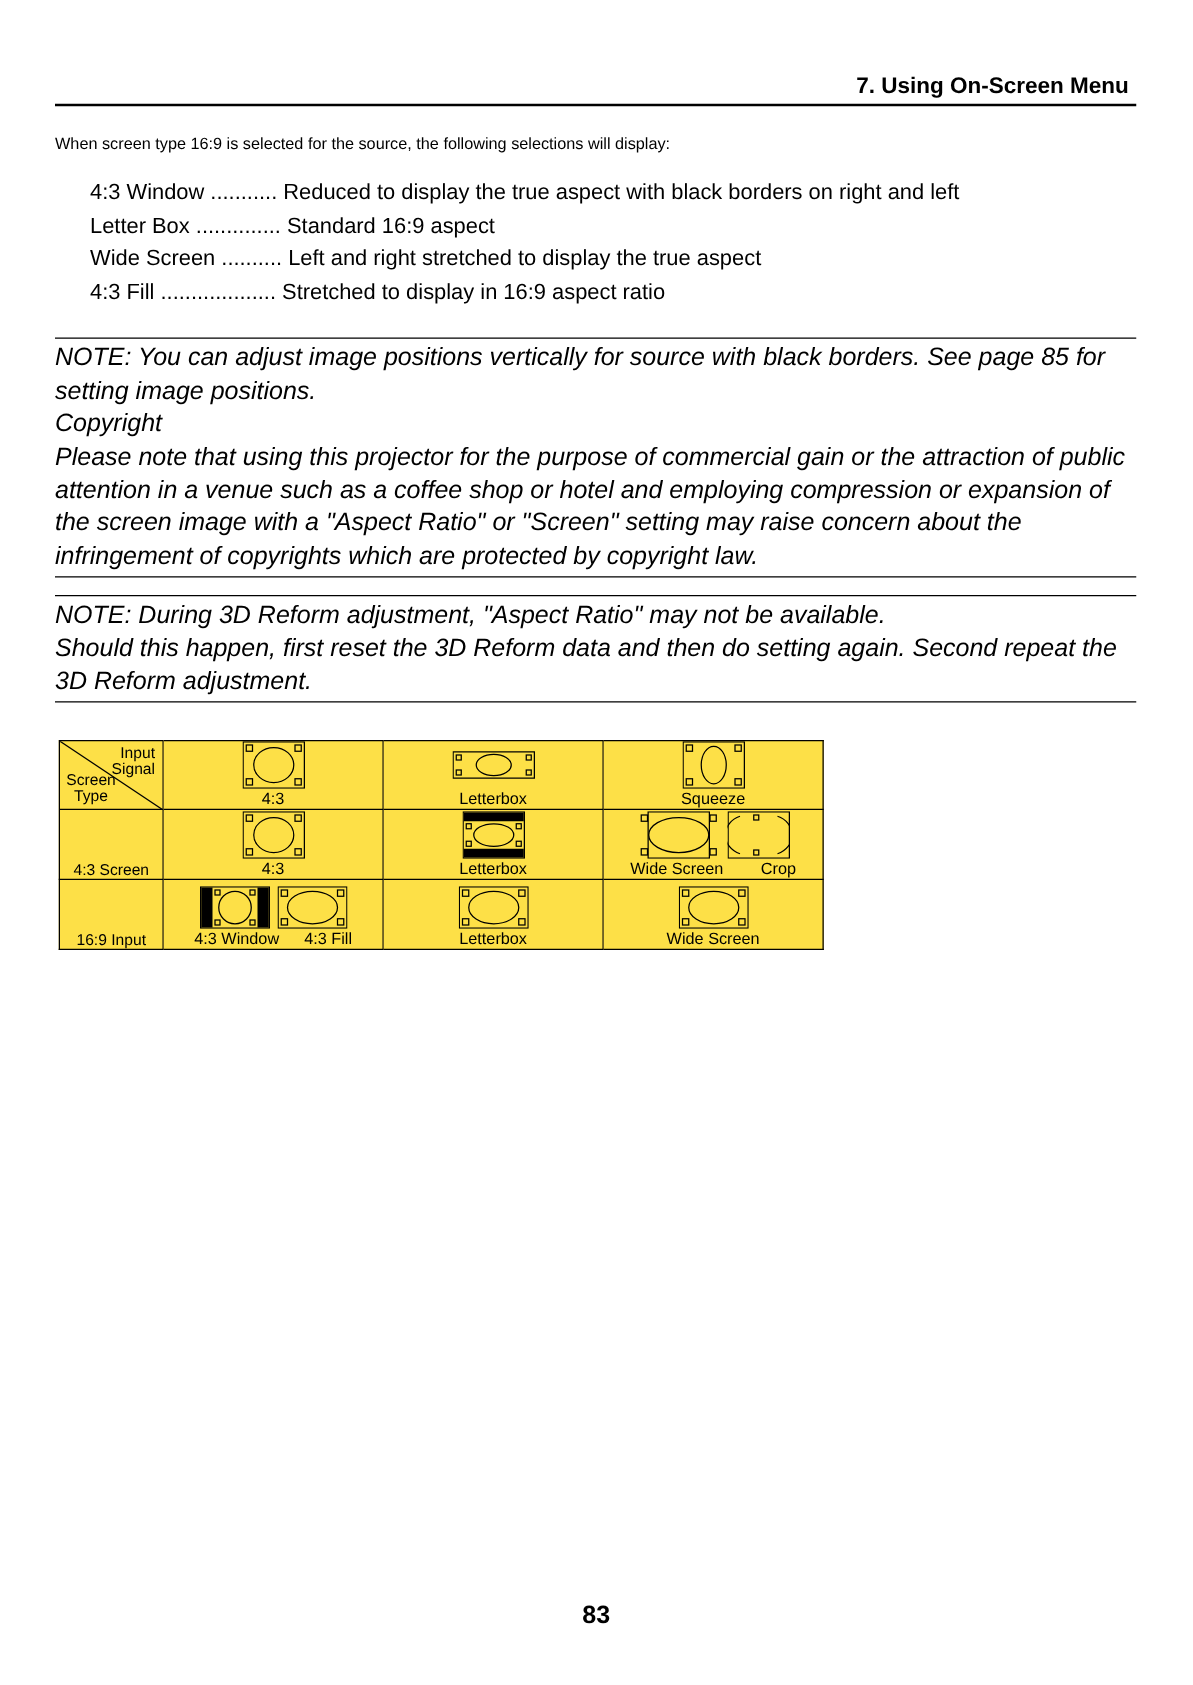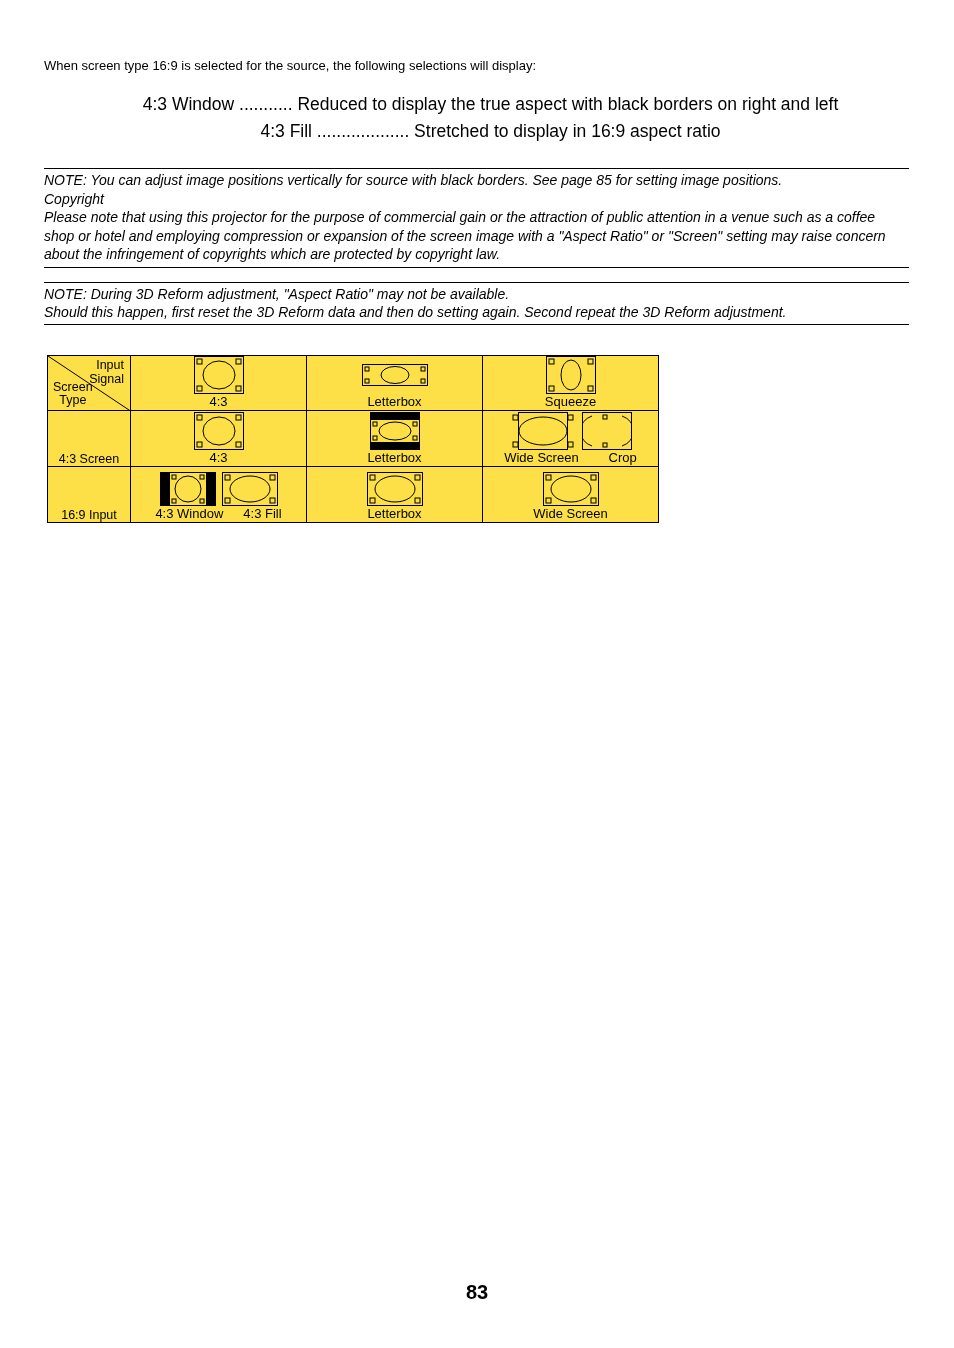--- a/index.html
+++ b/index.html
@@ -25,28 +25,27 @@
     padding-right: 6px;
   }
   .intro {
     font-size: 13px;
     margin: 0 0 18px 0;
   }
   .def-list {
     margin: 0 0 24px 28px;
     font-size: 17.5px;
     line-height: 1.52;
-    text-align: center;
   }
   .def-row { white-space: pre; }
   .note-block {
     border-top: 1px solid #000;
     border-bottom: 1px solid #000;
     font-style: italic;
-    font-size: 14px;
+    font-size: 20px;
     line-height: 1.32;
     padding: 2px 0 3px 0;
     margin-bottom: 14px;
   }
   .note-block.second { margin-bottom: 30px; }
   .note-block .sub { font-style: italic; }
   .page-number {
     position: absolute;
     bottom: 44px;
     left: 0; right: 0;
@@ -120,25 +119,28 @@
   .drow .cell + .cell { border-left: none; }
   .drow + .drow .cell { border-top: none; }
 
   
   .scr { display: block; }
 </style>
 </head>
 <body>
 
 <div class="page">
+  <div class="chapter-header">7. Using On-Screen Menu</div>
 
   <p class="intro">When screen type 16:9 is selected for the source, the following selections will display:</p>
 
   <div class="def-list">
     <div class="def-row"><span>4:3 Window</span><span> ........... </span><span>Reduced to display the true aspect with black borders on right and left</span></div>
+    <div class="def-row"><span>Letter Box</span><span> .............. </span><span>Standard 16:9 aspect</span></div>
+    <div class="def-row"><span>Wide Screen</span><span> .......... </span><span>Left and right stretched to display the true aspect</span></div>
     <div class="def-row"><span>4:3 Fill</span><span> ................... </span><span>Stretched to display in 16:9 aspect ratio</span></div>
   </div>
 
   <div class="note-block">
     <div>NOTE: You can adjust image positions vertically for source with black borders. See page 85 for setting image positions.</div>
     <div class="sub">Copyright</div>
     <div>Please note that using this projector for the purpose of commercial gain or the attraction of public attention in a venue such as a coffee shop or hotel and employing compression or expansion of the screen image with a "Aspect Ratio" or "Screen" setting may raise concern about the infringement of copyrights which are protected by copyright law.</div>
   </div>
 
   <div class="note-block second">

